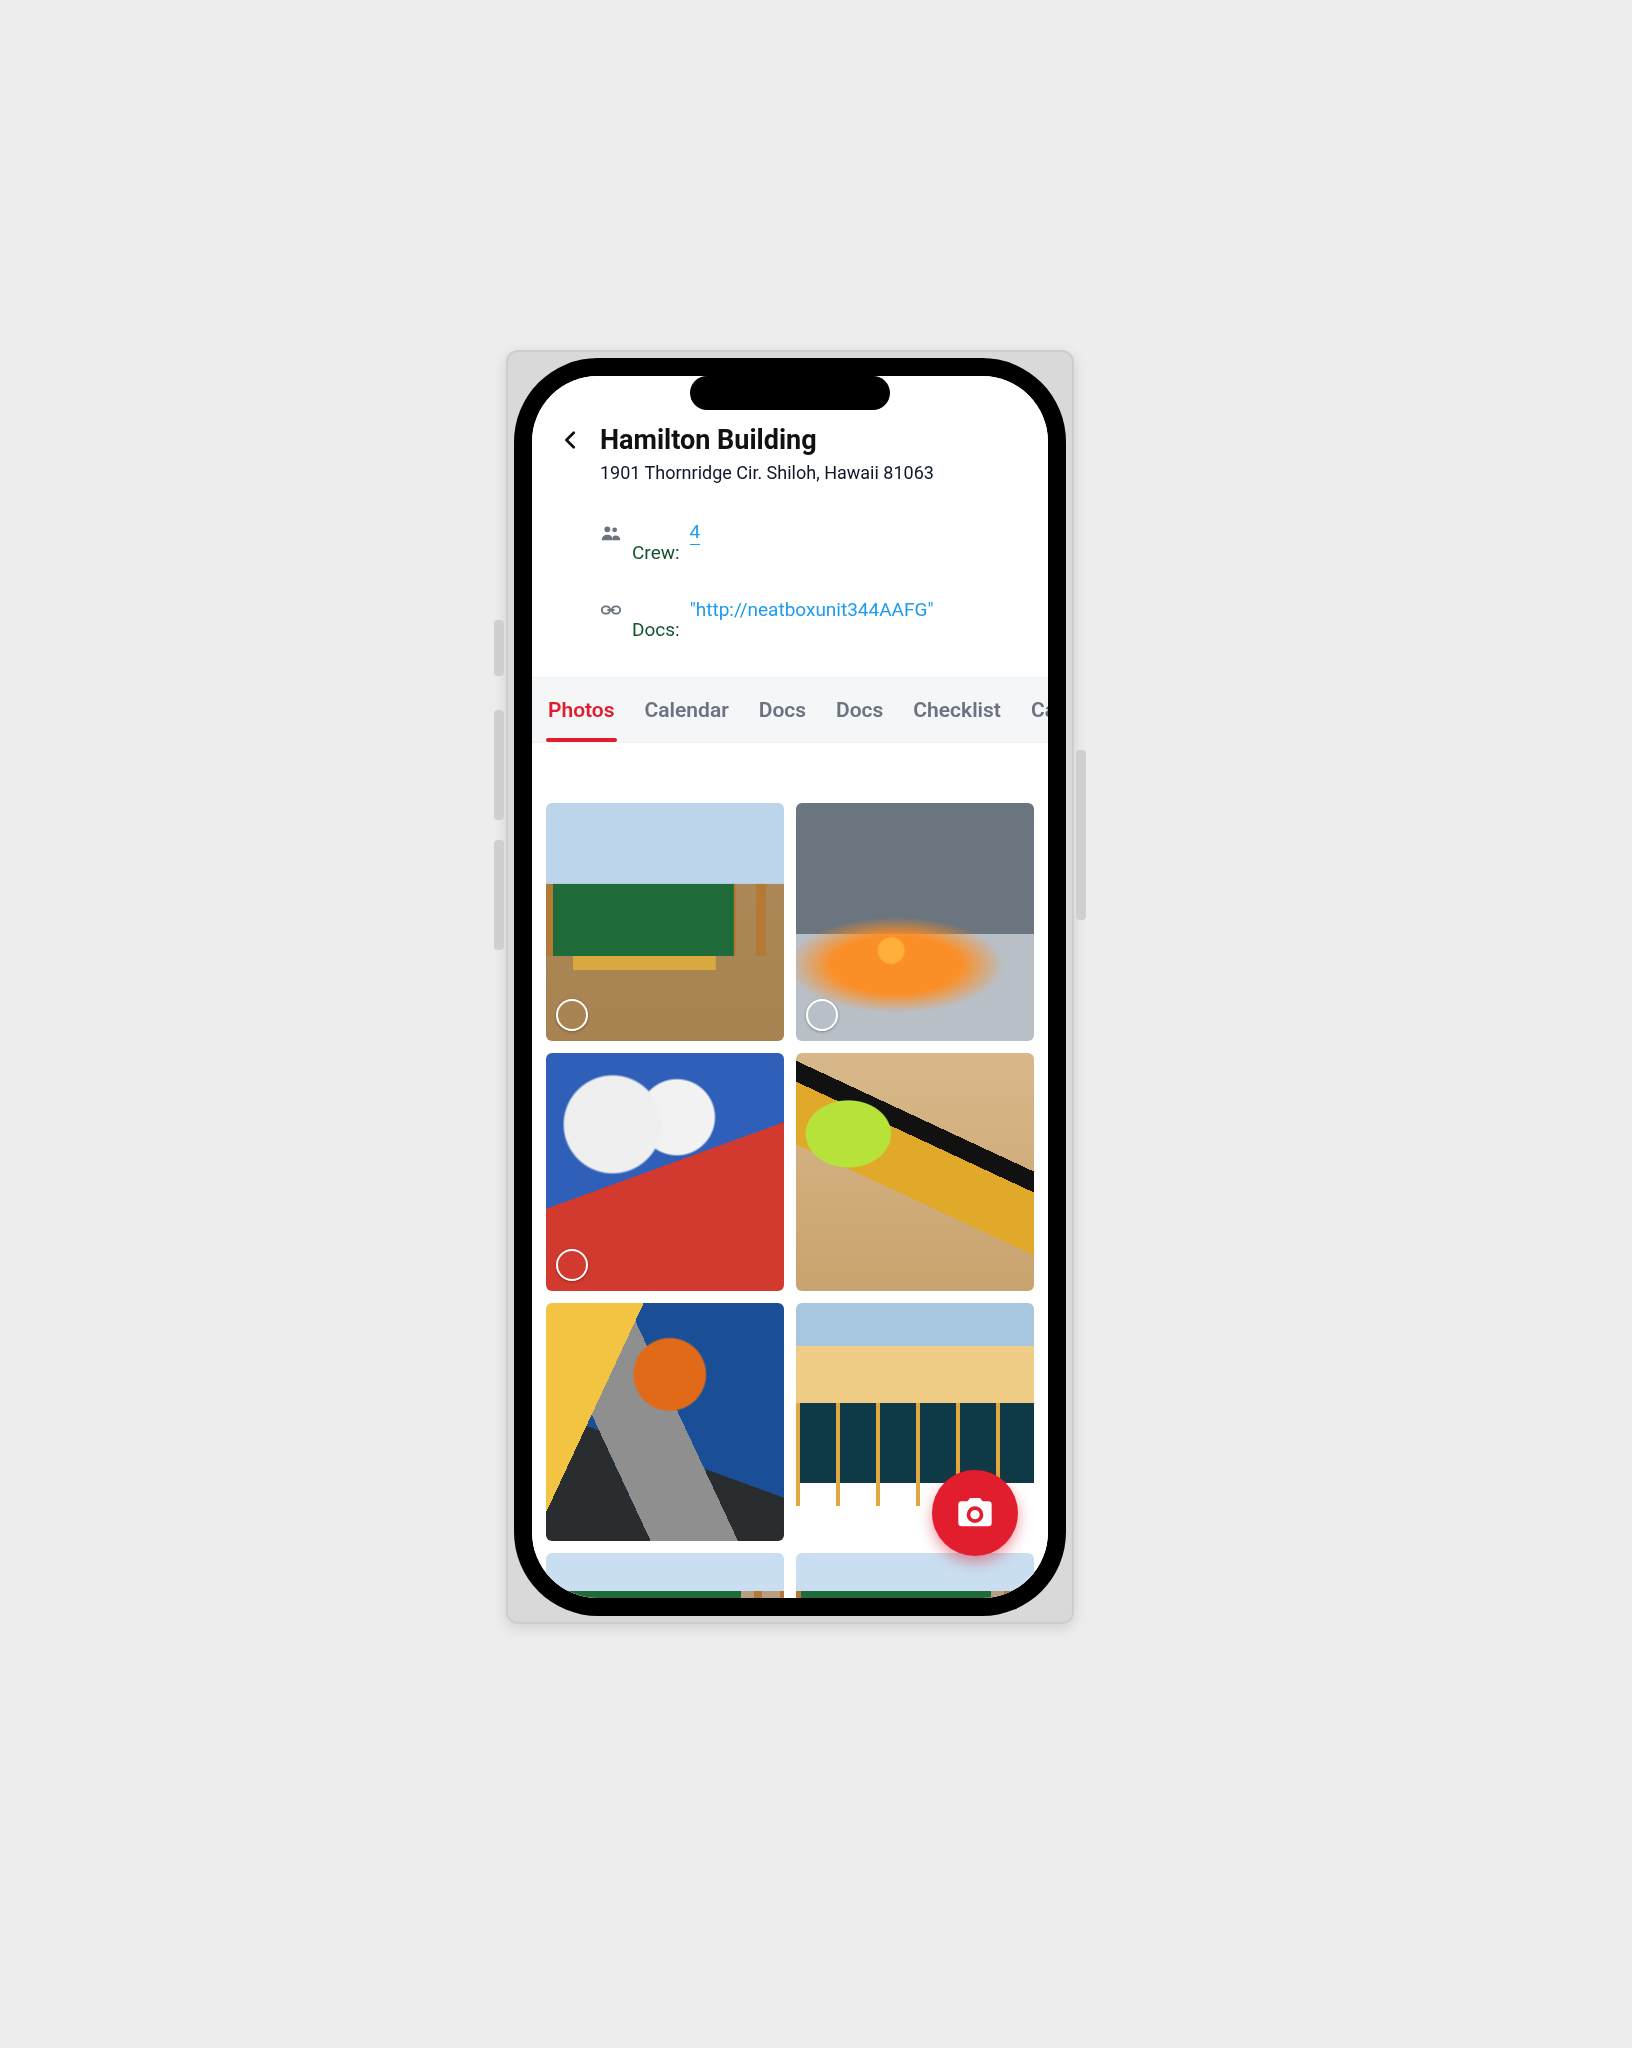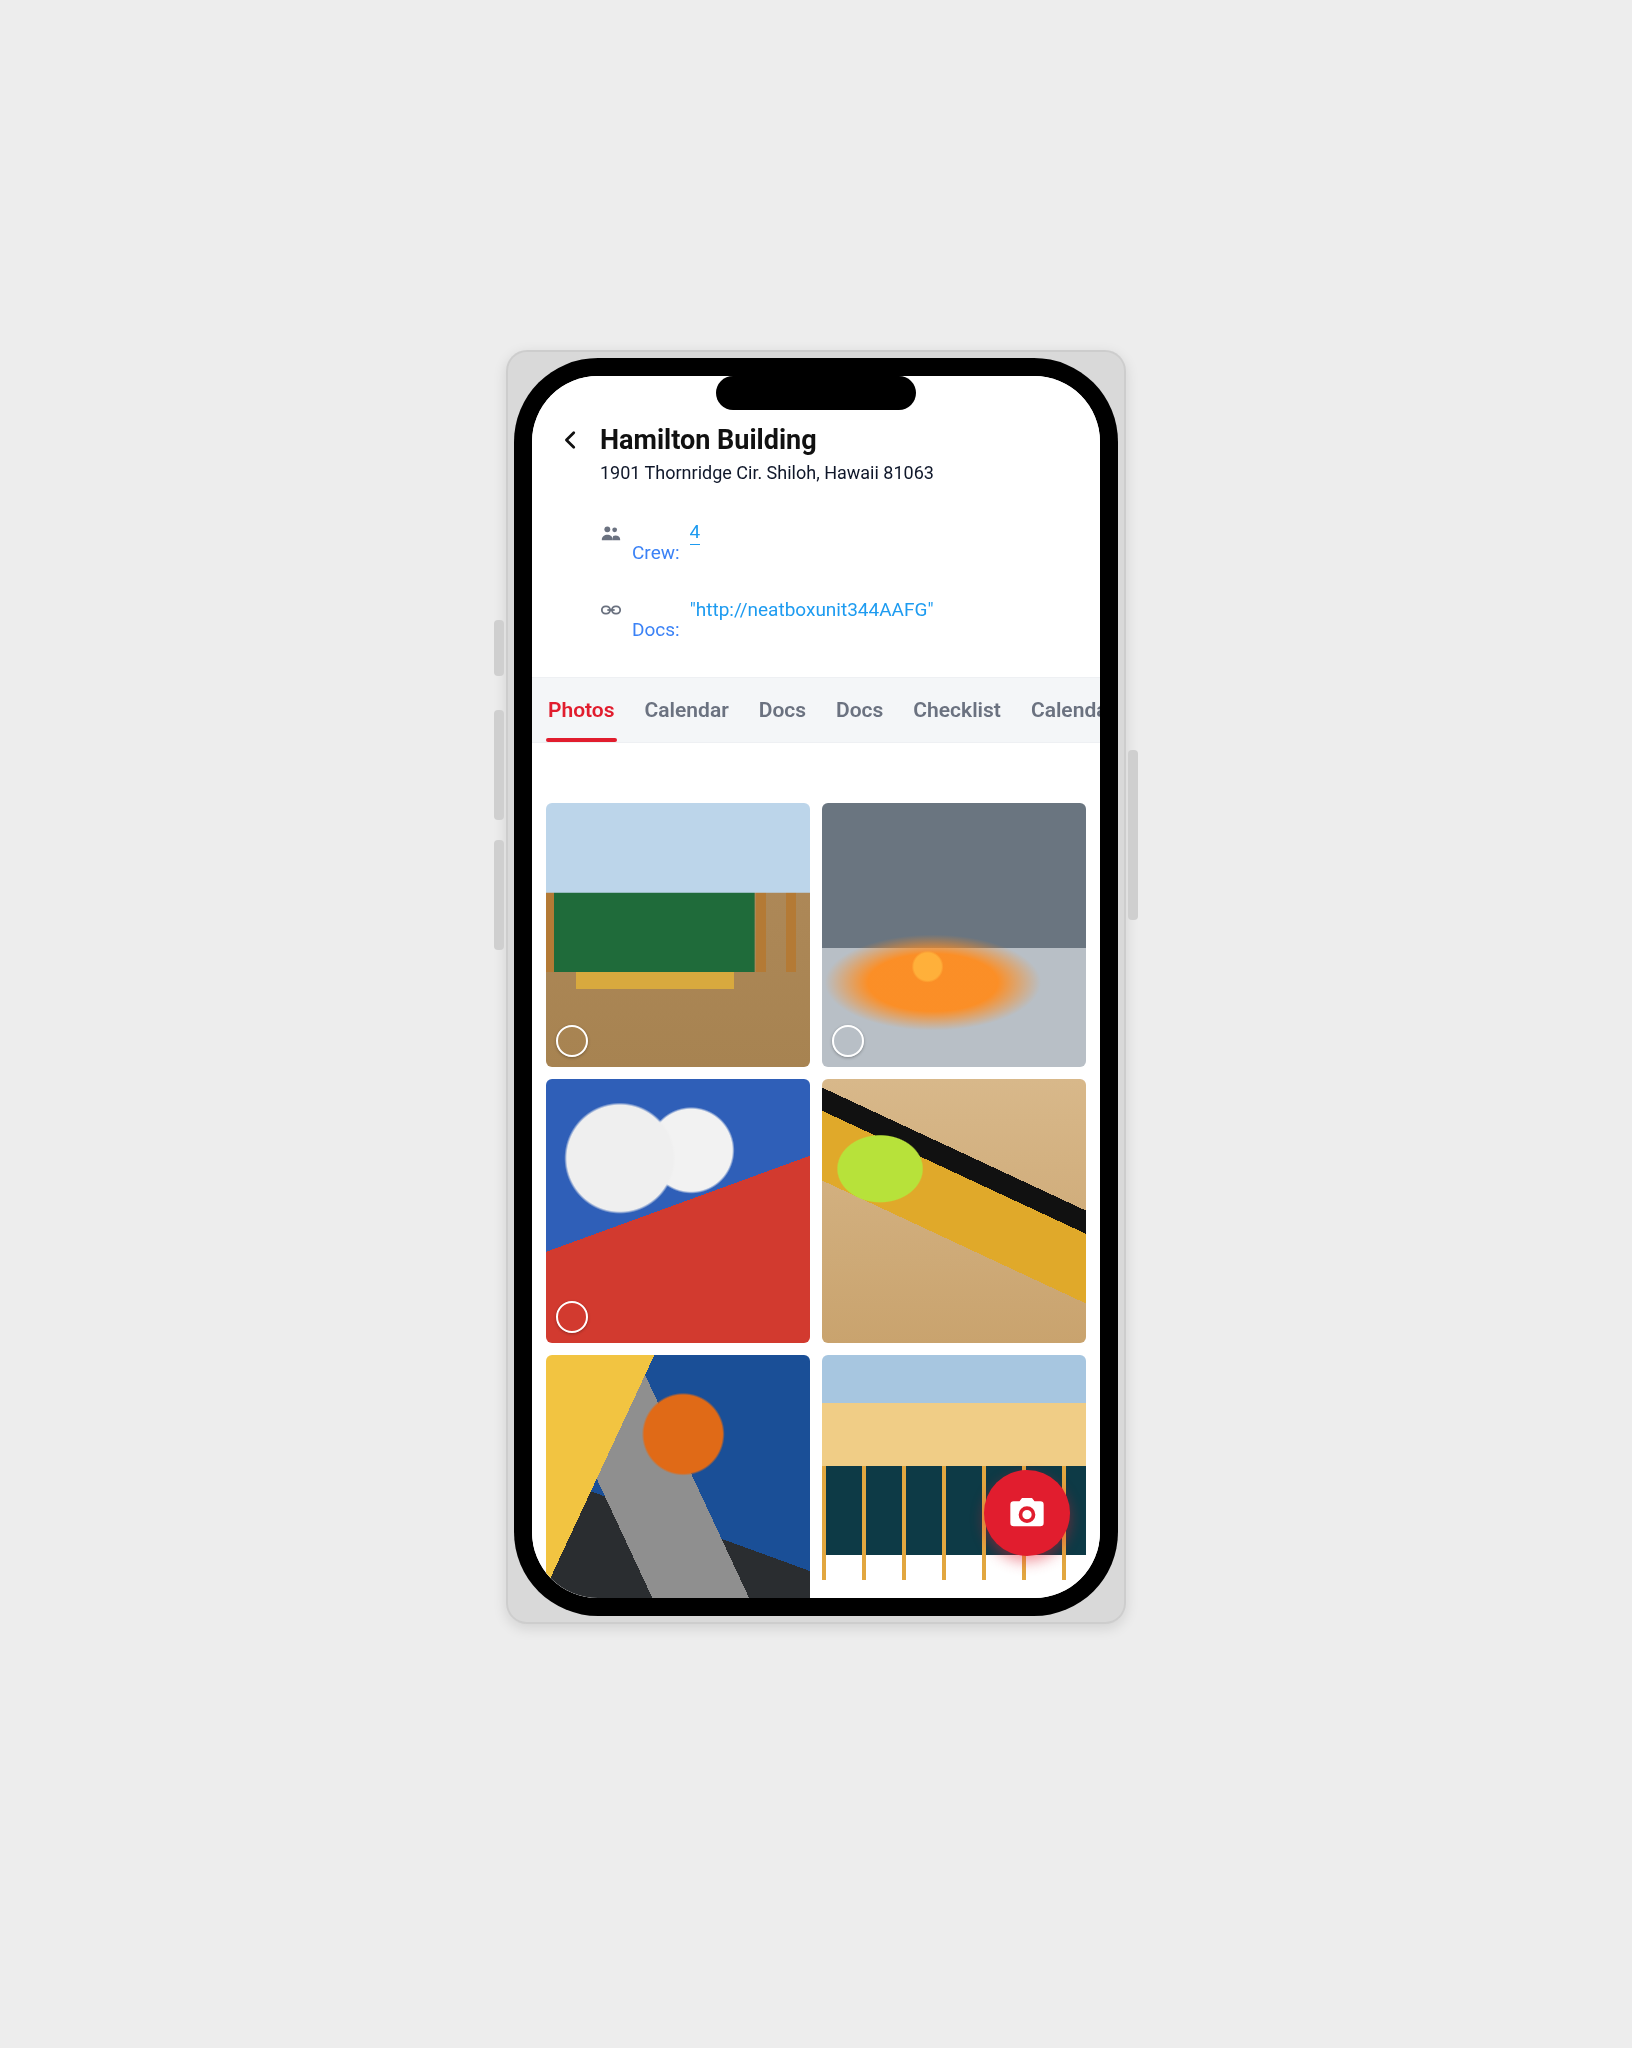--- a/index.html
+++ b/index.html
@@ -11,23 +11,23 @@
     height: 2048px;
     position: relative;
     overflow: hidden;
   }
 
   
   .phone {
     position: absolute;
     left: 506px;   
     top: 350px;    
-    width: 620px;
+    width: 568px;
     height: 1274px;
-    border-radius: 21px;
+    border-radius: 12px;
     background: #d9d9d9;
     box-shadow:
       0 4px 14px rgba(0,0,0,0.12),
       inset 0 0 0 2px rgba(0,0,0,0.05);
     padding: 8px;
   }
   .phone-bezel {
     width: 100%;
     height: 100%;
     background: #000;
@@ -93,21 +93,21 @@
   }
   .meta-row {
     display: flex;
     align-items: center;
     gap: 10px;
     font-size: 19px;
     color: #6b7280;
     margin-bottom: 14px;
   }
   .meta-row svg { width: 22px; height: 22px; flex-shrink: 0; }
-  .meta-row .label { color: #3b82f6; margin-top: 40px; }
+  .meta-row .label { color: #14532d; margin-top: 40px; }
   .crew-count {
     color: #1d9bf0;
     border-bottom: 1px solid #1d9bf0;
     padding-bottom: 1px;
   }
   .link-url { color: #1d9bf0; }
 
   
   .tabs-wrap {
     background: #f4f6f8;

